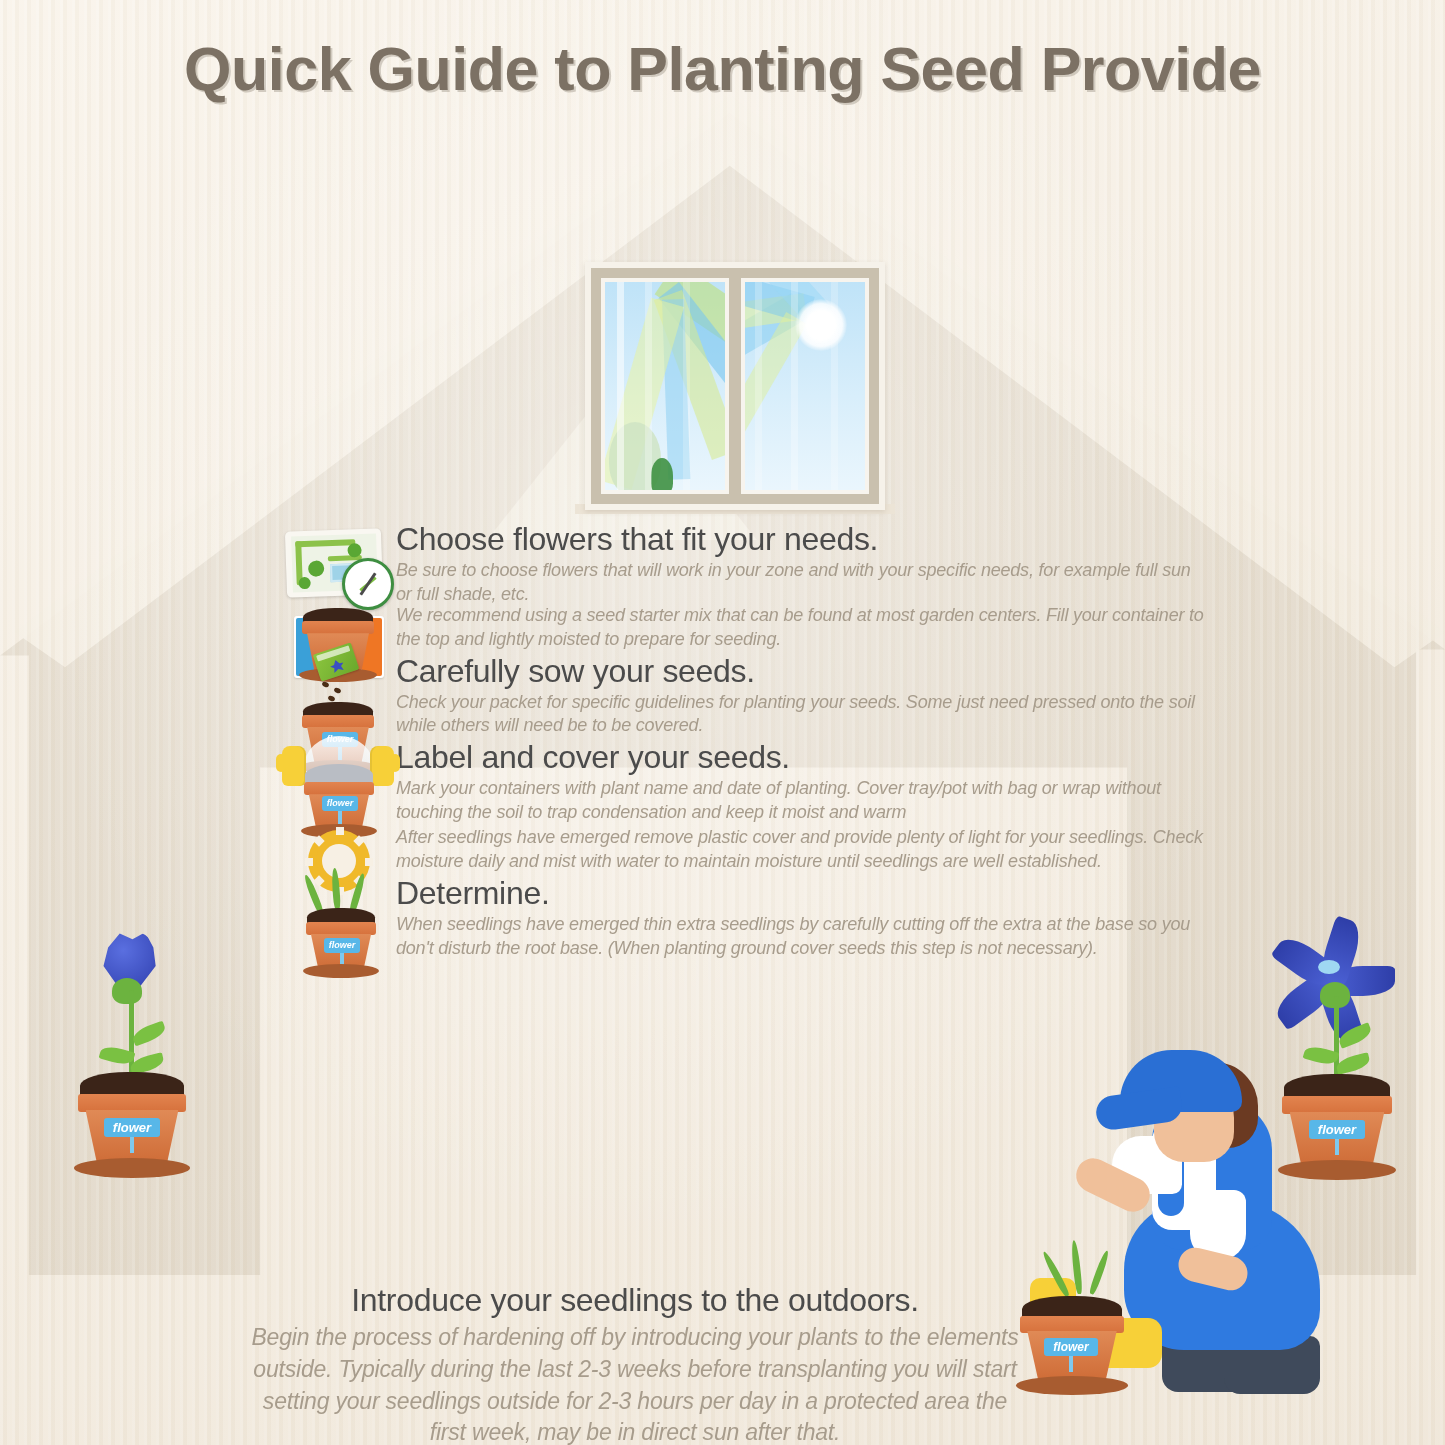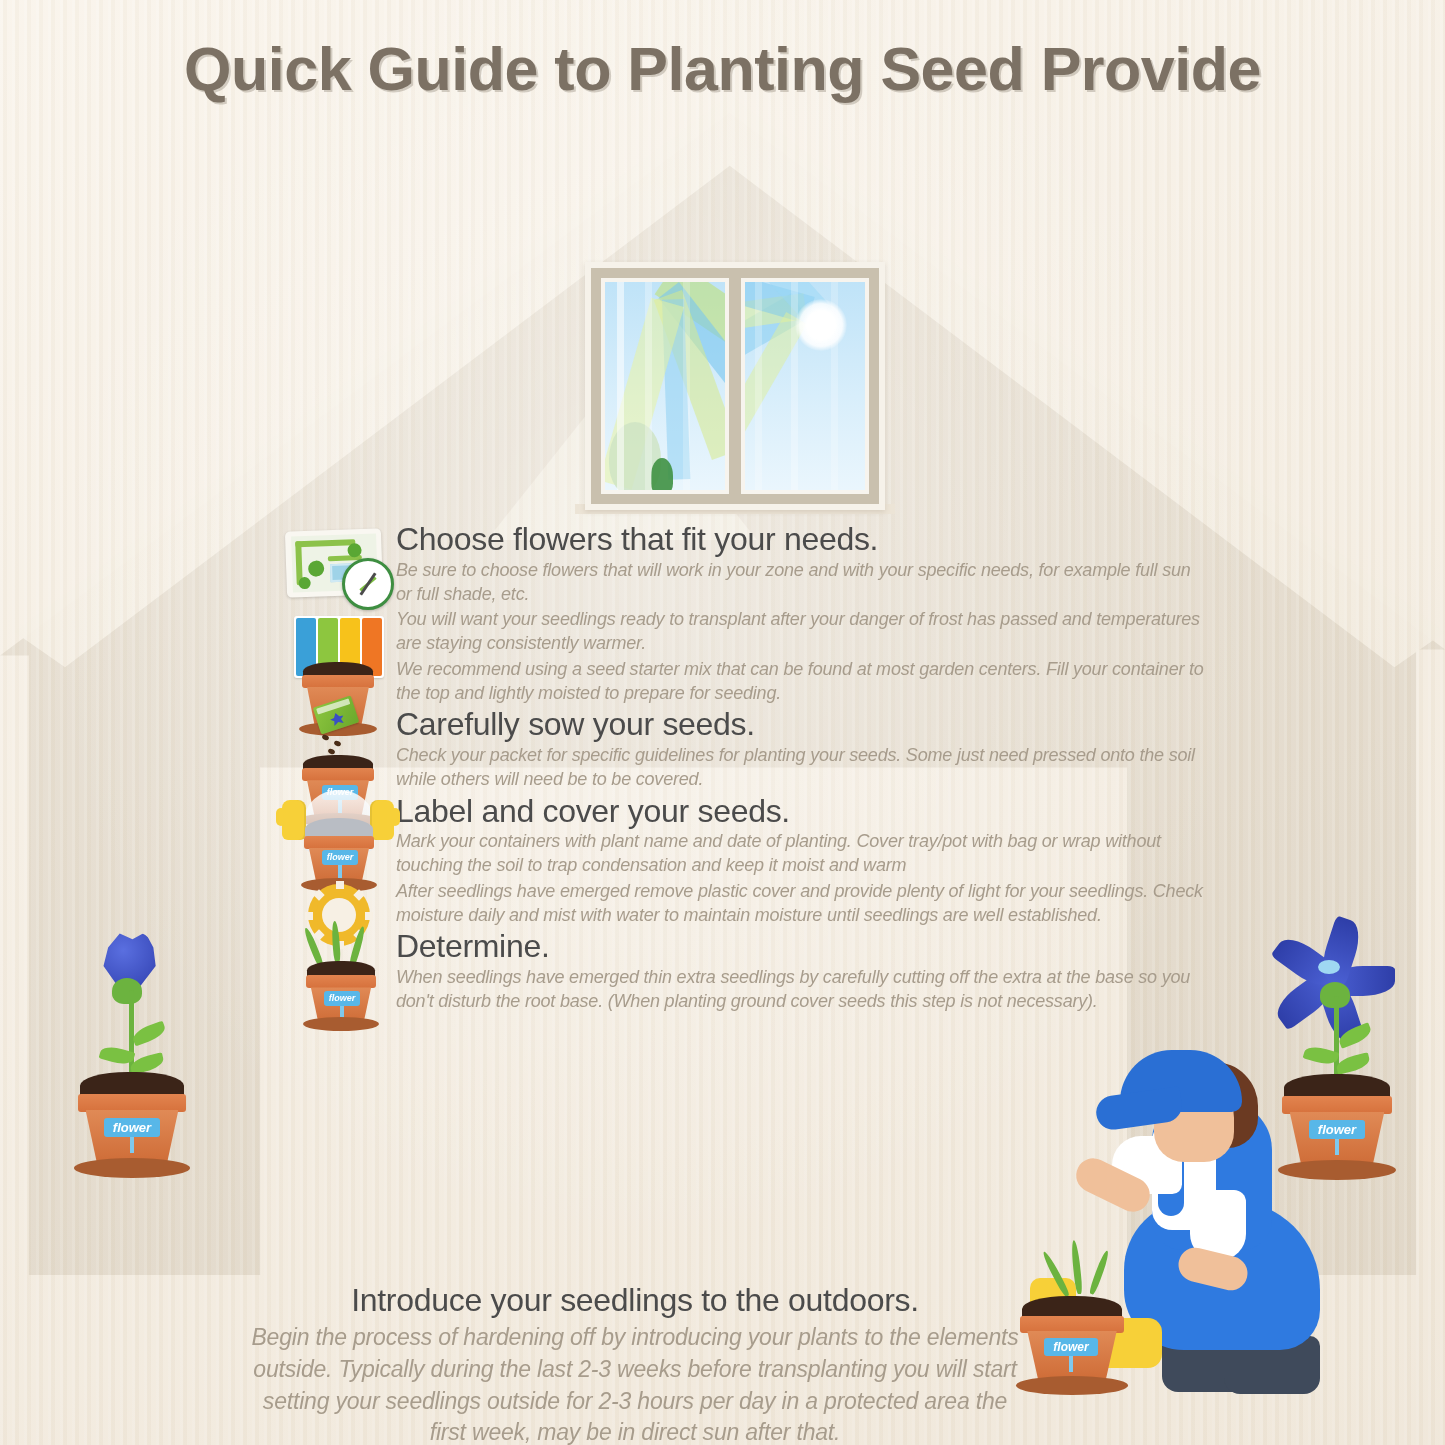--- a/index.html
+++ b/index.html
@@ -212,21 +212,20 @@
     <div class="step">
       <div class="step-icon">
         <div class="icon ic-seasons">
           <i style="background:#3aa0d8;"></i>
           <i style="background:#8dc63f;"></i>
           <i style="background:#f7c21b;"></i>
           <i style="background:#ef7624;"></i>
         </div>
       </div>
       <div class="step-text">
-        <div class="step-body">You will want your seedlings ready to transplant after your danger of frost has passed and temperatures are staying consistently warmer.</div>
       </div>
     </div>
 
     <div class="step">
       <div class="step-icon">
         <div class="icon pot" style="left:14px;top:4px;width:72px;height:74px;">
           <div class="soil" style="top:0;height:20px;"></div>
           <div class="rim" style="top:13px;"></div>
           <div class="body" style="top:25px;height:38px;"></div>
           <div class="saucer" style="top:60px;"></div>

